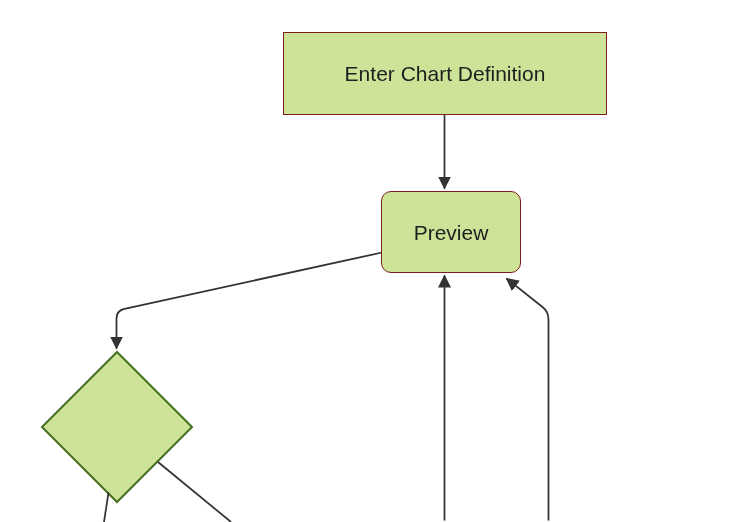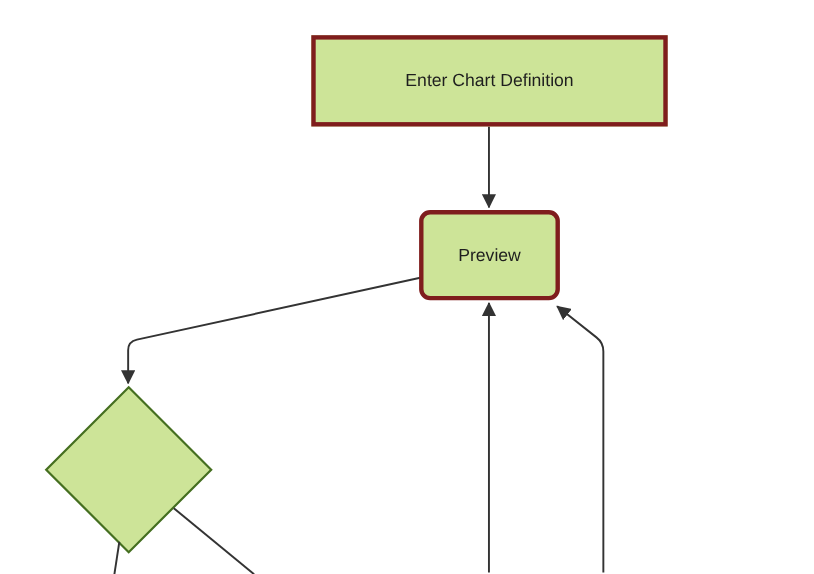--- a/index.html
+++ b/index.html
@@ -13,36 +13,36 @@
   }
   .layer {
     position: absolute;
     left: 0; top: 0;
     width: 740px; height: 522px;
   }
   .node {
     position: absolute;
     box-sizing: border-box;
     background: #cde498;
-    border: 4px solid #7f1d1d;
+    border: 1px solid #7f1d1d;
     display: flex;
     align-items: center;
     justify-content: center;
     color: #1e1e1e;
-    font-size: 16px;
+    font-size: 21px;
     line-height: 19px;
     white-space: nowrap;
   }
   .node-rect {
     left: 283px; top: 32px;
     width: 324px; height: 83px;
   }
   .node-rounded {
     left: 381px; top: 191px;
-    width: 128px; height: 82px;
+    width: 140px; height: 82px;
     border-radius: 10px;
   }
   .diamond-label {
     position: absolute;
     left: 41px; top: 417px;
     width: 152px;
     text-align: center;
     color: #1e1e1e;
     font-size: 16px;
     line-height: 19px;

